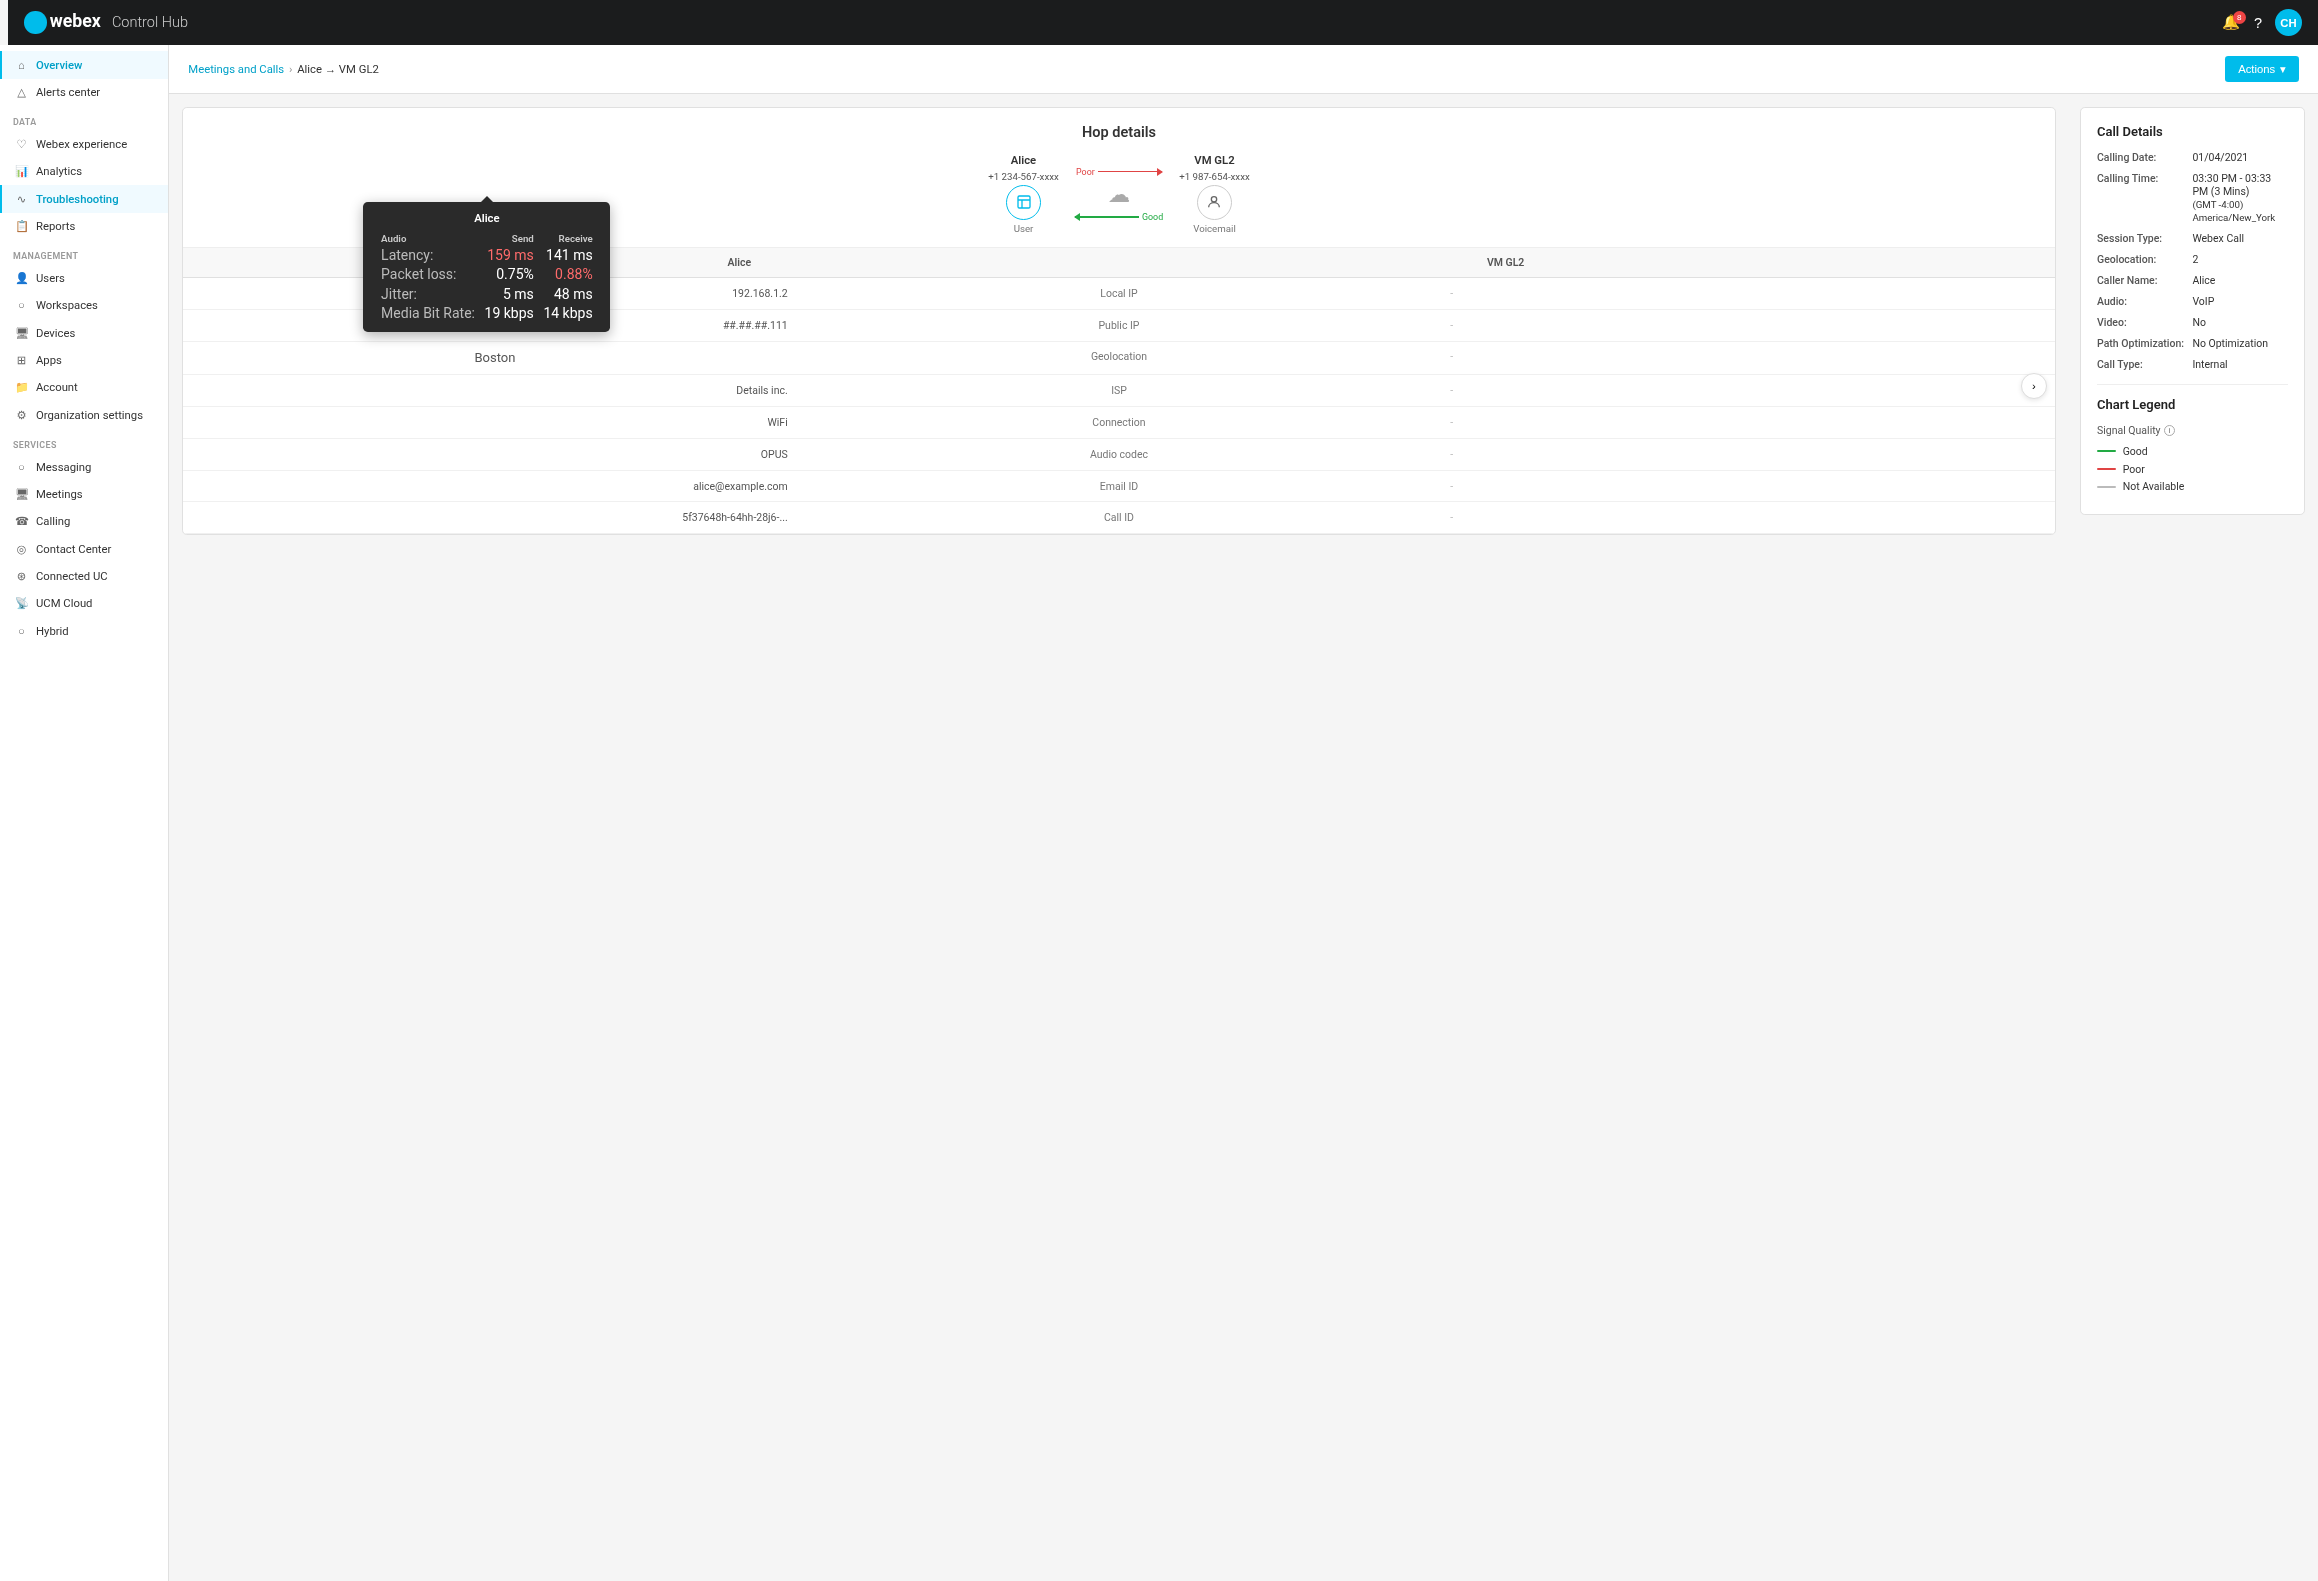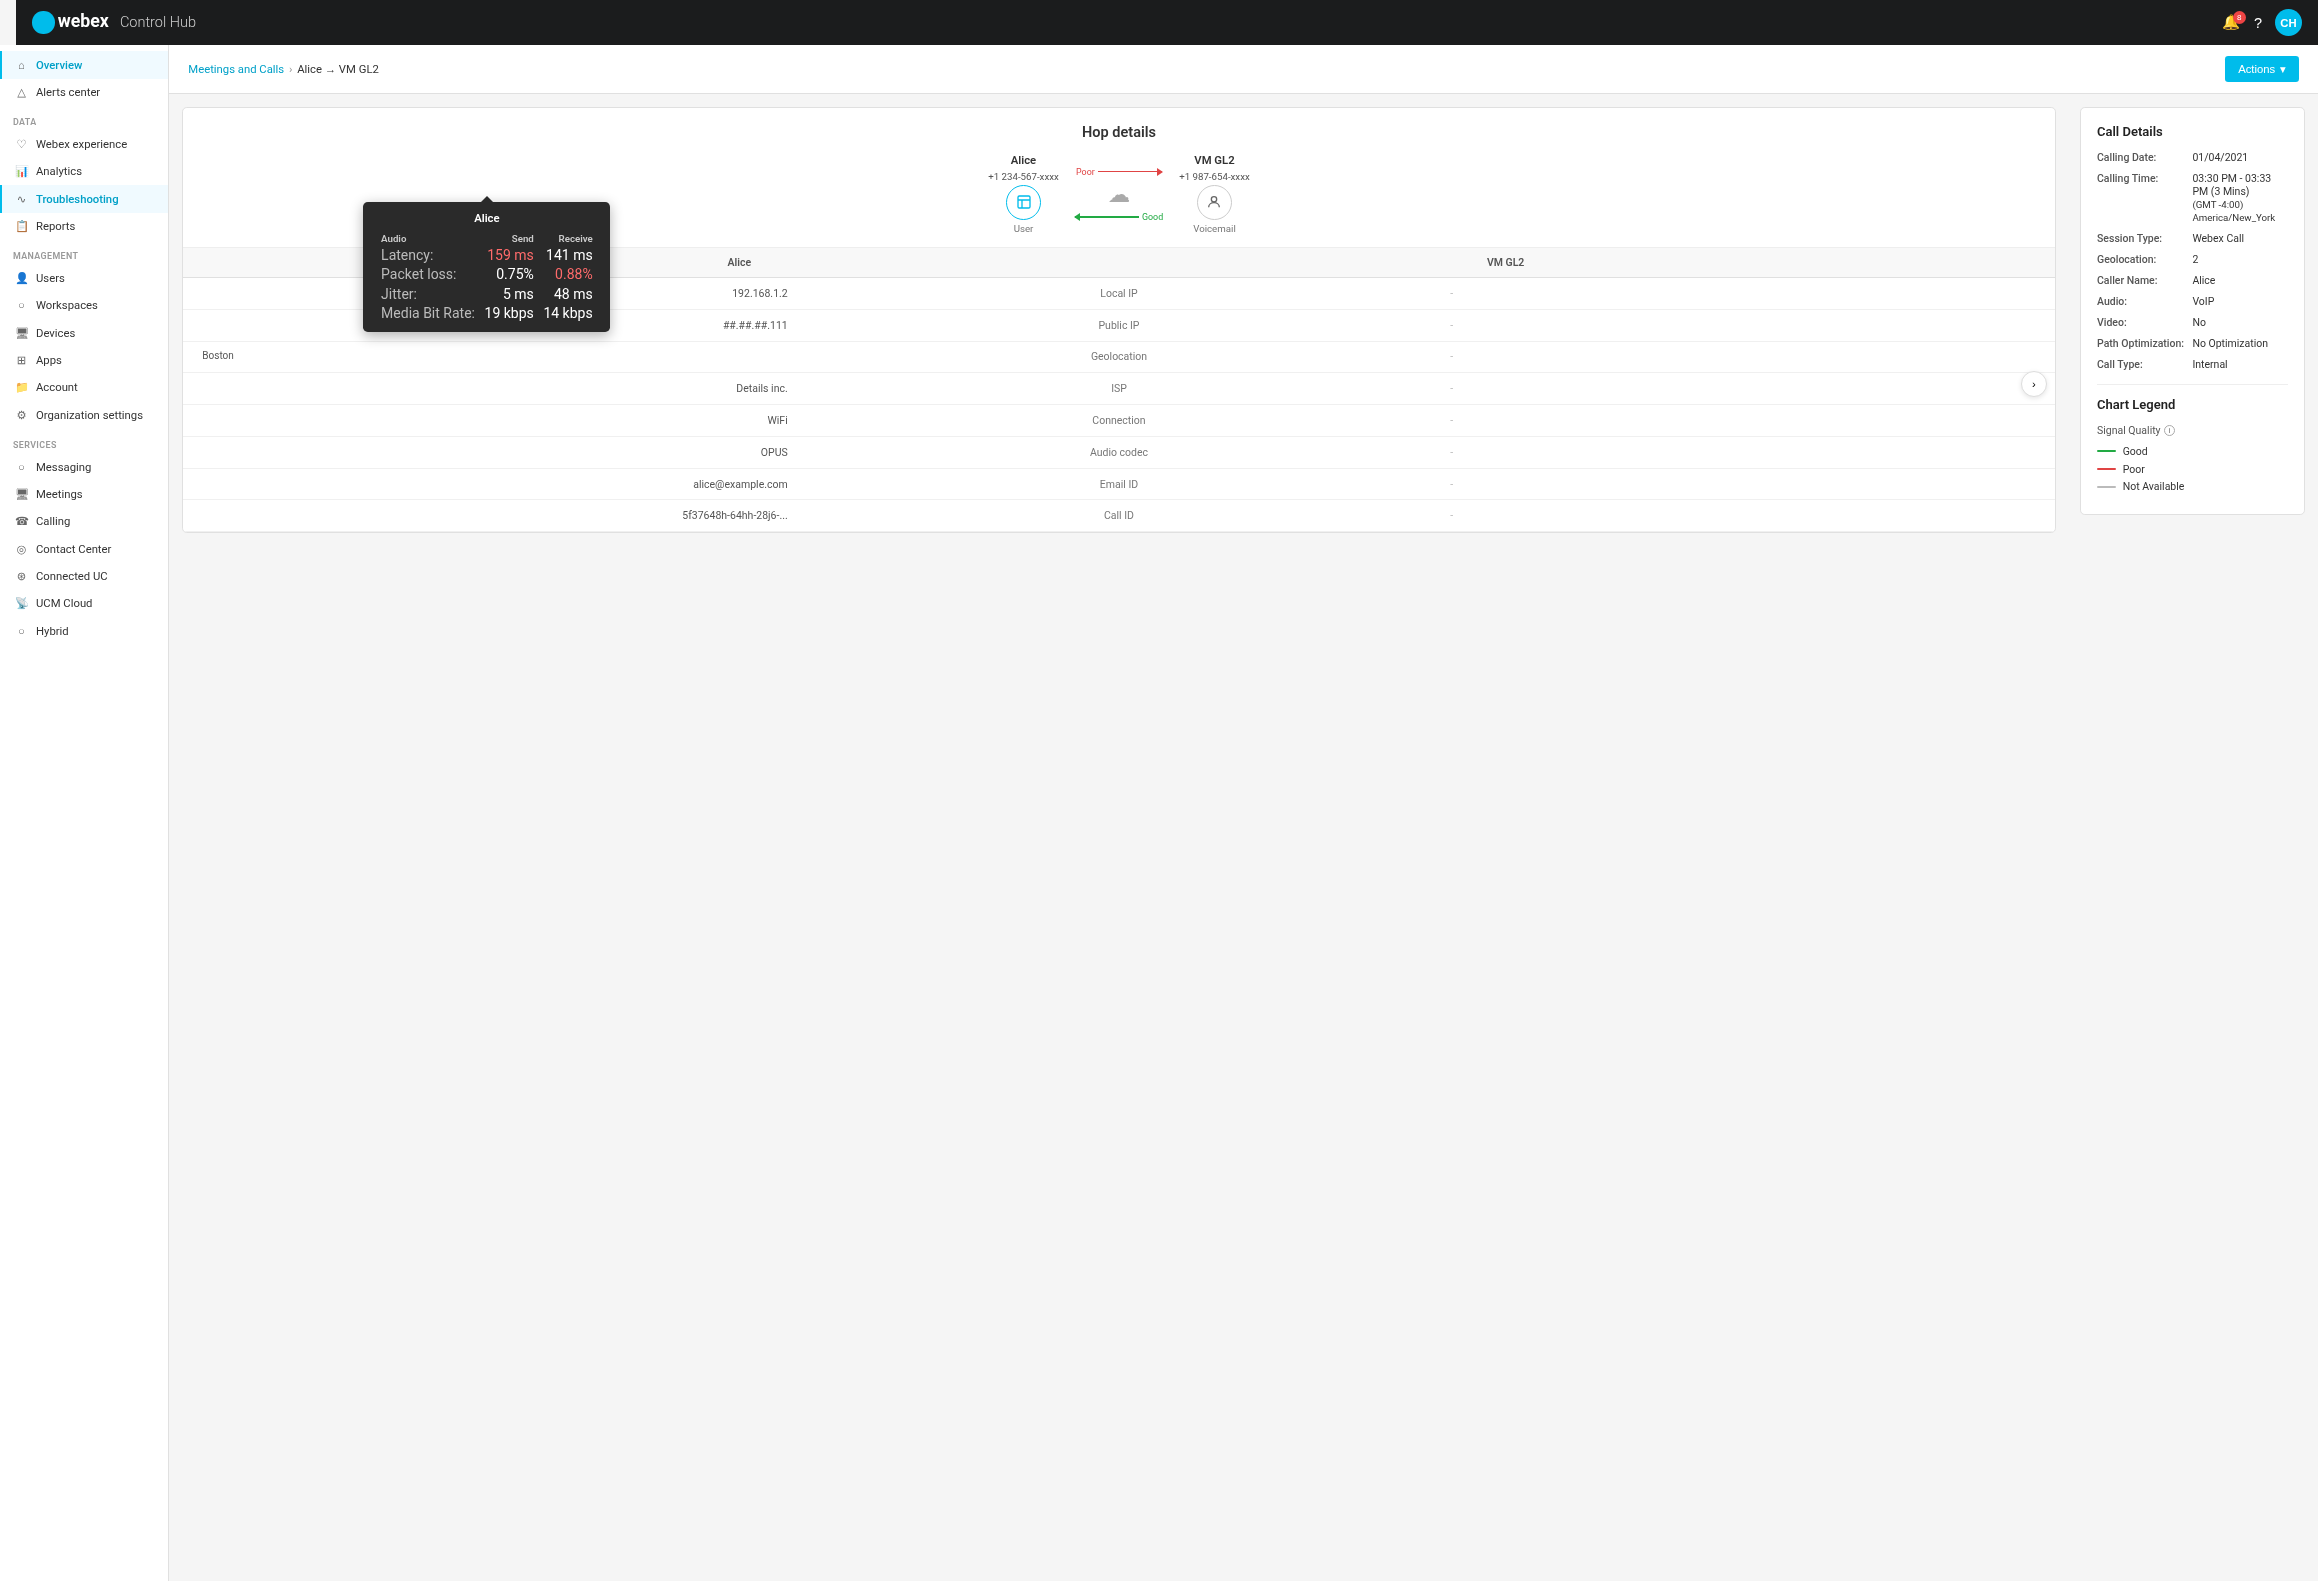--- a/index.html
+++ b/index.html
@@ -7,21 +7,21 @@
 
     
     .header {
       background: #1b1c1d;
       height: 45px;
       display: flex;
       align-items: center;
       padding: 0 16px;
       justify-content: space-between;
       position: fixed;
-      top: 0; left: 16px; right: 0;
+      top: 0; left: 8px; right: 0;
       z-index: 100;
     }
     .header-logo {
       display: flex;
       align-items: center;
       gap: 6.4px;
       color: white;
     }
     .logo-webex {
       font-size: 17.7px;
@@ -626,21 +626,21 @@
     <div style="padding:8.9px 19.3px;font-size:10.5px;text-align:right;color:#555;">192.168.1.2</div>
     <div style="padding:8.9px 13px;font-size:10.5px;text-align:center;color:#777;">Local IP</div>
     <div style="padding:8.9px 19.3px;font-size:10.5px;text-align:left;color:#bbb;">-</div>
   </div>
             <div style="display: grid; grid-template-columns: 1fr 1fr 1fr; border-bottom: 0.8px solid rgb(240, 240, 240);">
     <div style="padding:8.9px 19.3px;font-size:10.5px;text-align:right;color:#555;">##.##.##.111</div>
     <div style="padding:8.9px 13px;font-size:10.5px;text-align:center;color:#777;">Public IP</div>
     <div style="padding:8.9px 19.3px;font-size:10.5px;text-align:left;color:#bbb;">-</div>
   </div>
             <div style="display: grid; grid-template-columns: 1fr 1fr 1fr; border-bottom: 0.8px solid rgb(240, 240, 240);">
-    <div style="padding:8.9px 19.3px;font-size:10px;text-align:left;color:#555;">Boston</div>
+    <div style="padding:8.9px 19.3px;font-size:13px;text-align:center;color:#555;">Boston</div>
     <div style="padding:8.9px 13px;font-size:10.5px;text-align:center;color:#777;">Geolocation</div>
     <div style="padding:8.9px 19.3px;font-size:10.5px;text-align:left;color:#bbb;">-</div>
   </div>
             <div style="display: grid; grid-template-columns: 1fr 1fr 1fr; border-bottom: 0.8px solid rgb(240, 240, 240);">
     <div style="padding:8.9px 19.3px;font-size:10.5px;text-align:right;color:#555;">Details inc.</div>
     <div style="padding:8.9px 13px;font-size:10.5px;text-align:center;color:#777;">ISP</div>
     <div style="padding:8.9px 19.3px;font-size:10.5px;text-align:left;color:#bbb;">-</div>
   </div>
             <div style="display: grid; grid-template-columns: 1fr 1fr 1fr; border-bottom: 0.8px solid rgb(240, 240, 240);">
     <div style="padding:8.9px 19.3px;font-size:10.5px;text-align:right;color:#555;">WiFi</div>

